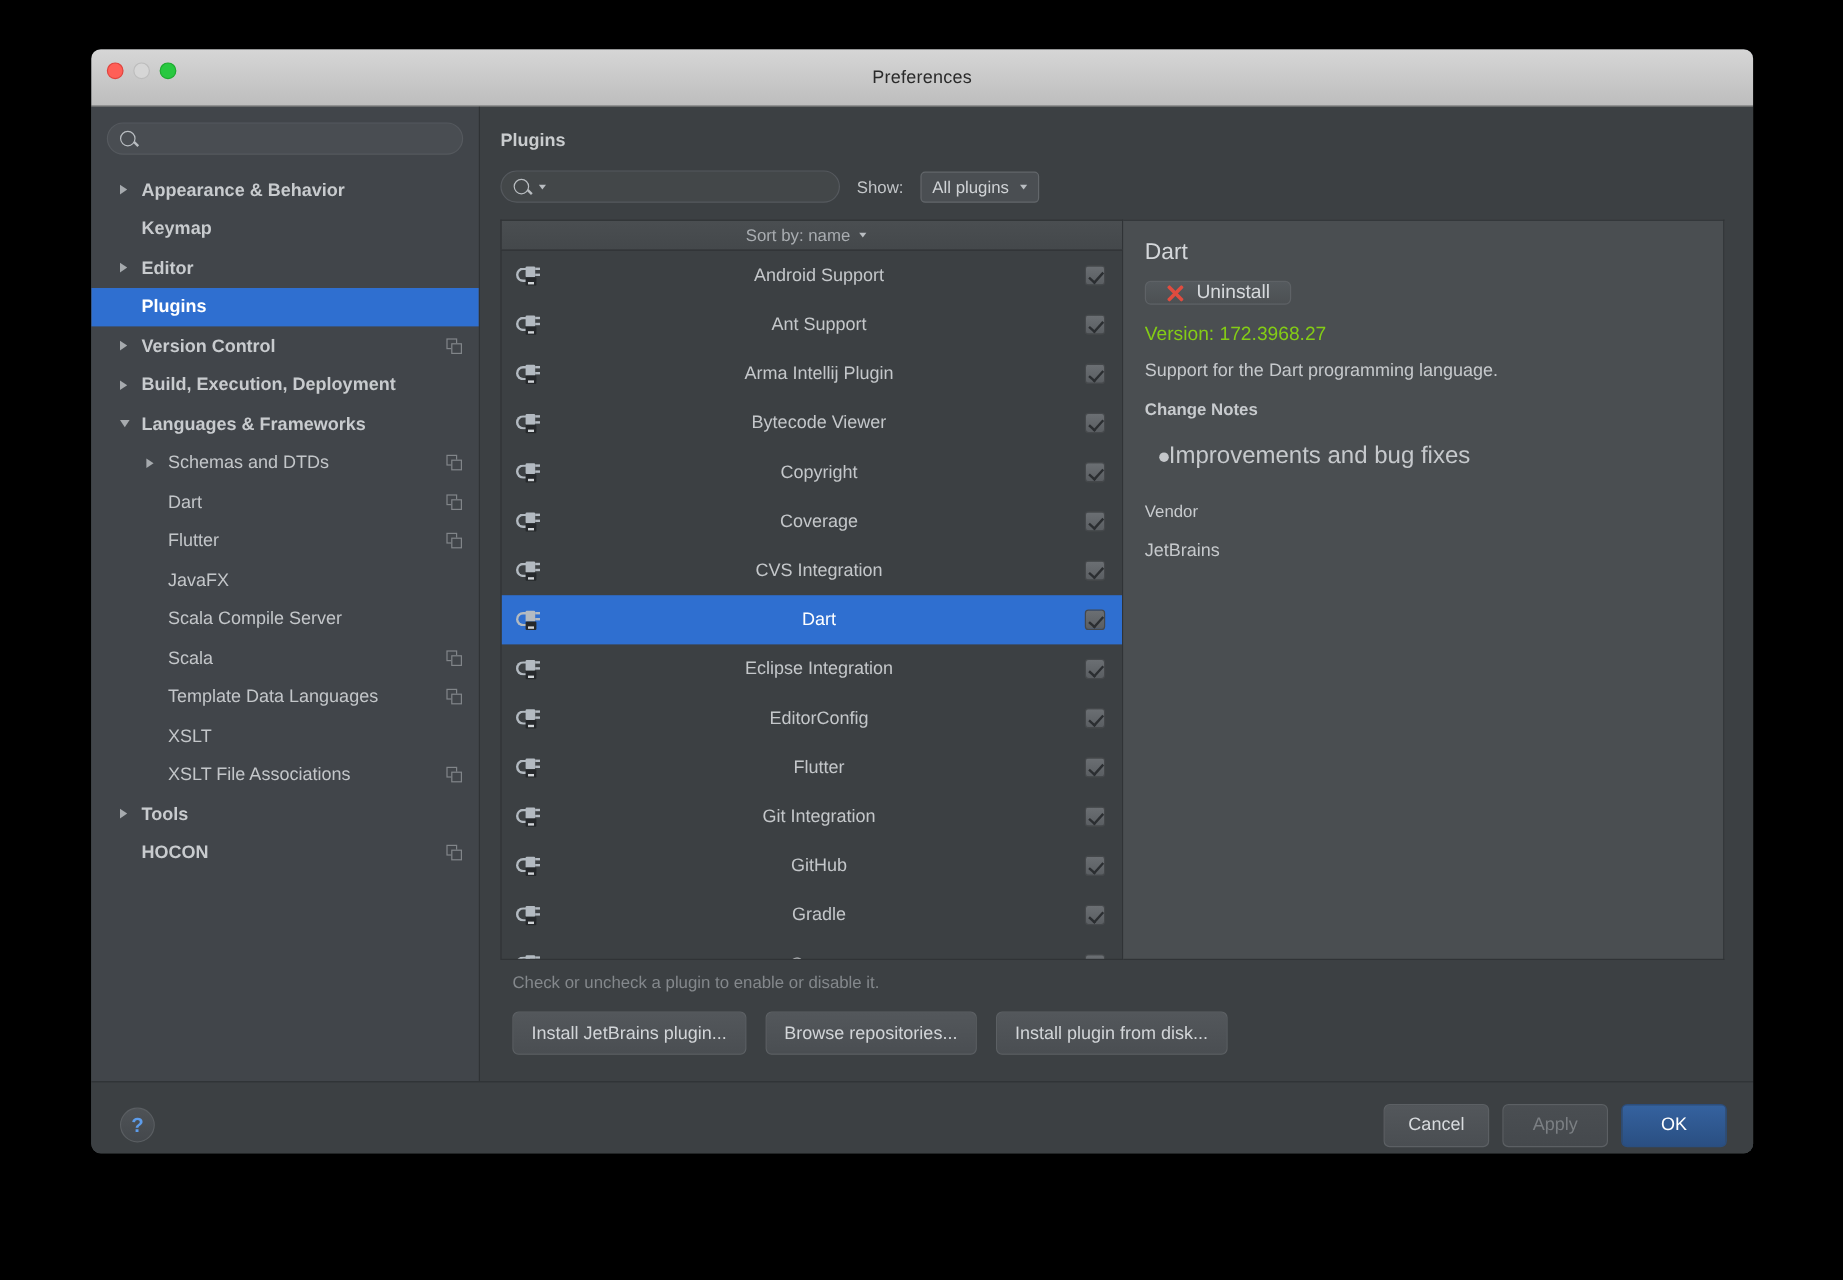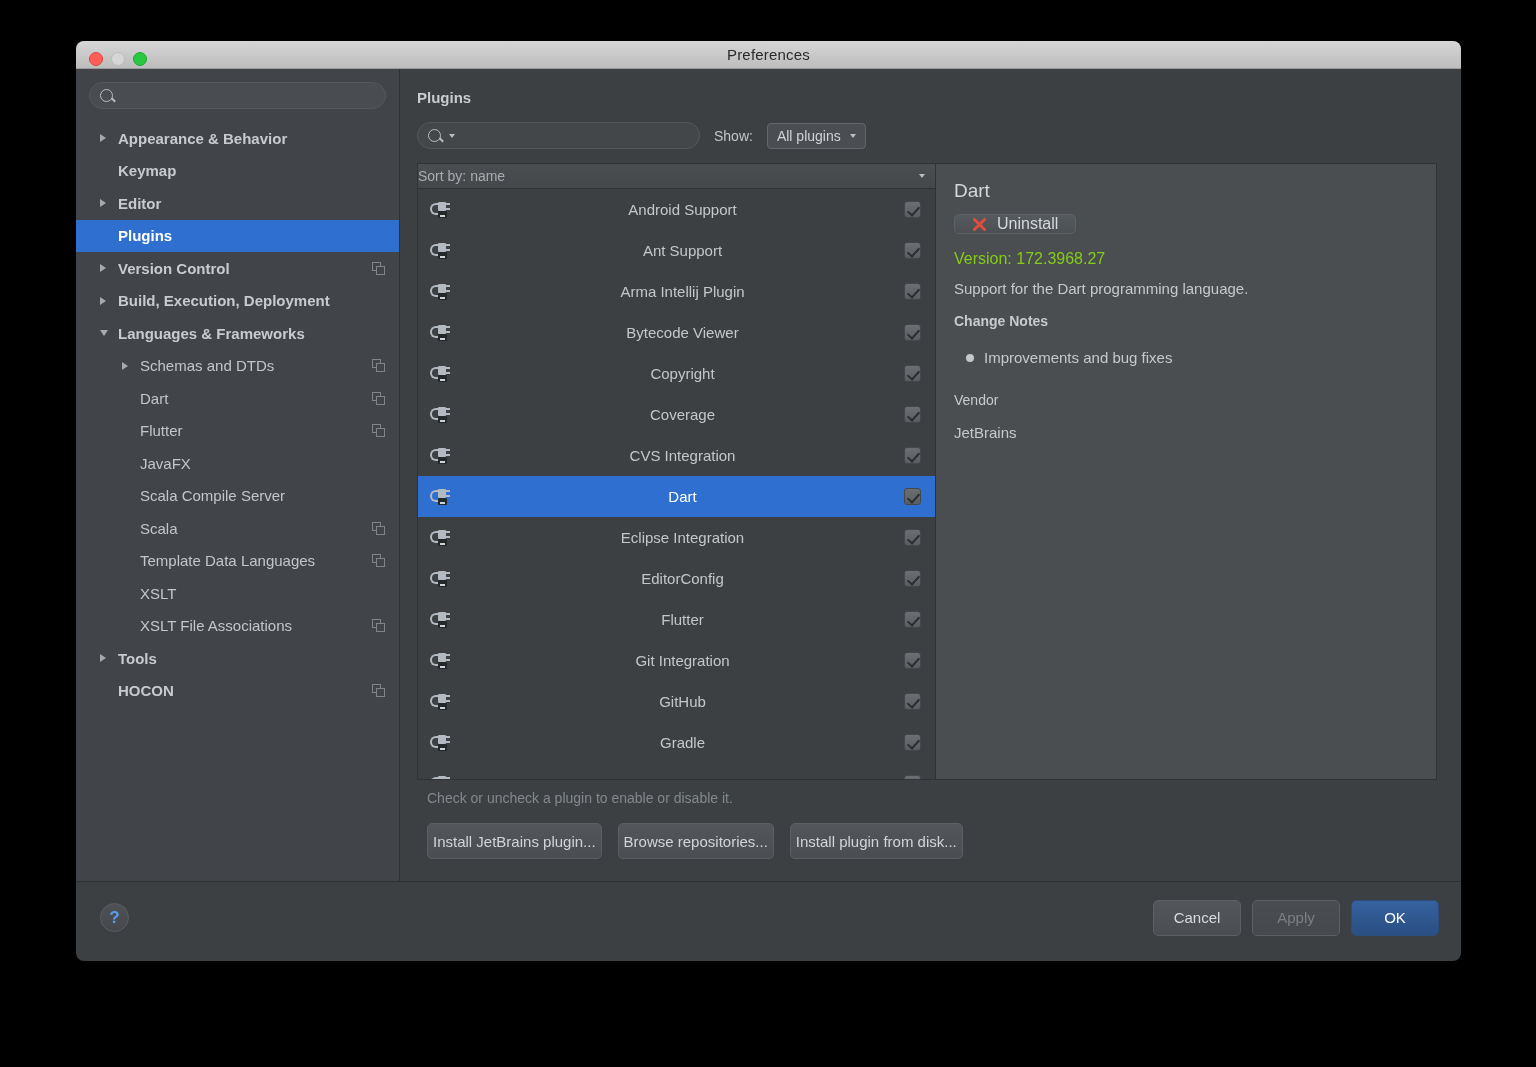--- a/index.html
+++ b/index.html
@@ -22,21 +22,21 @@
     position: absolute;
     left: 76px; top: 41px;
     width: 1385px; height: 920px;
     border-radius: 8px;
     overflow: hidden;
     box-shadow: 0 18px 55px rgba(0,0,0,0.85);
     background: #3c4043;
   }
 
   .titlebar {
-    height: 28px;
+    height: 48px;
     background: linear-gradient(to bottom, #d6d6d6 0%, #bdbdbd 100%);
     border-bottom: 1px solid #9a9a9a;
     position: relative;
     display: flex;
     align-items: center;
     justify-content: center;
   }
   .title-text {
     font-size: 15px;
     color: #2a2a2a;
@@ -242,21 +242,21 @@
     flex-direction: column;
     min-height: 0;
   }
   .sort-header {
     height: 25px;
     background: linear-gradient(to bottom, #4a4e51, #44484b);
     border: 1px solid #303336;
     border-bottom: none;
     display: flex;
     align-items: center;
-    justify-content: space-between;
+    justify-content: center;
     padding-right: 10px;
     gap: 7px;
     color: #a9adb1;
     font-size: 14px;
   }
   .plugin-list {
     flex: 1;
     border: 1px solid #303336;
     background: #3c4043;
     overflow: hidden;
@@ -379,41 +379,41 @@
     background: #e04c3f;
     border-radius: 1px;
   }
   .x-icon::before { transform: rotate(45deg); }
   .x-icon::after  { transform: rotate(-45deg); }
 
   .det-version { color: #84cc16; font-size: 16px; margin-bottom: 12px; }
   .det-desc { color: #c6c9cc; font-size: 15px; margin-bottom: 16px; }
   .det-h { color: #c8cbce; font-size: 14px; font-weight: bold; margin-bottom: 20px; }
   .det-bullet {
-    color: #c6c9cc; font-size: 15px;
-    display: flex; align-items: center; gap: 10px;
+    color: #c6c9cc; font-size: 20px;
+    display: flex; align-items: center; gap: 0;
     margin-bottom: 26px; padding-left: 12px;
   }
   .bullet-dot { width: 8px; height: 8px; border-radius: 50%; background: #c4c7ca; flex: 0 0 auto; }
   .det-h2 { color: #c8cbce; font-size: 14px; font-weight: normal; margin-bottom: 16px; }
   .det-vendor { color: #c6c9cc; font-size: 15px; }
 
   .hint {
     color: #84888c;
     font-size: 14px;
     padding: 10px 0 0 10px;
   }
   .btn-row {
     display: flex;
     gap: 16px;
     padding: 17px 0 22px 10px;
   }
   .gbtn {
     height: 36px;
-    padding: 0 5px;
+    padding: 0 15px;
     border: 1px solid #5c6064;
     border-radius: 5px;
     background: linear-gradient(to bottom, #53575b, #4a4e52);
     color: #d2d5d8;
     font-size: 15px;
     font-family: "Liberation Sans", sans-serif;
     cursor: default;
   }
 
   

